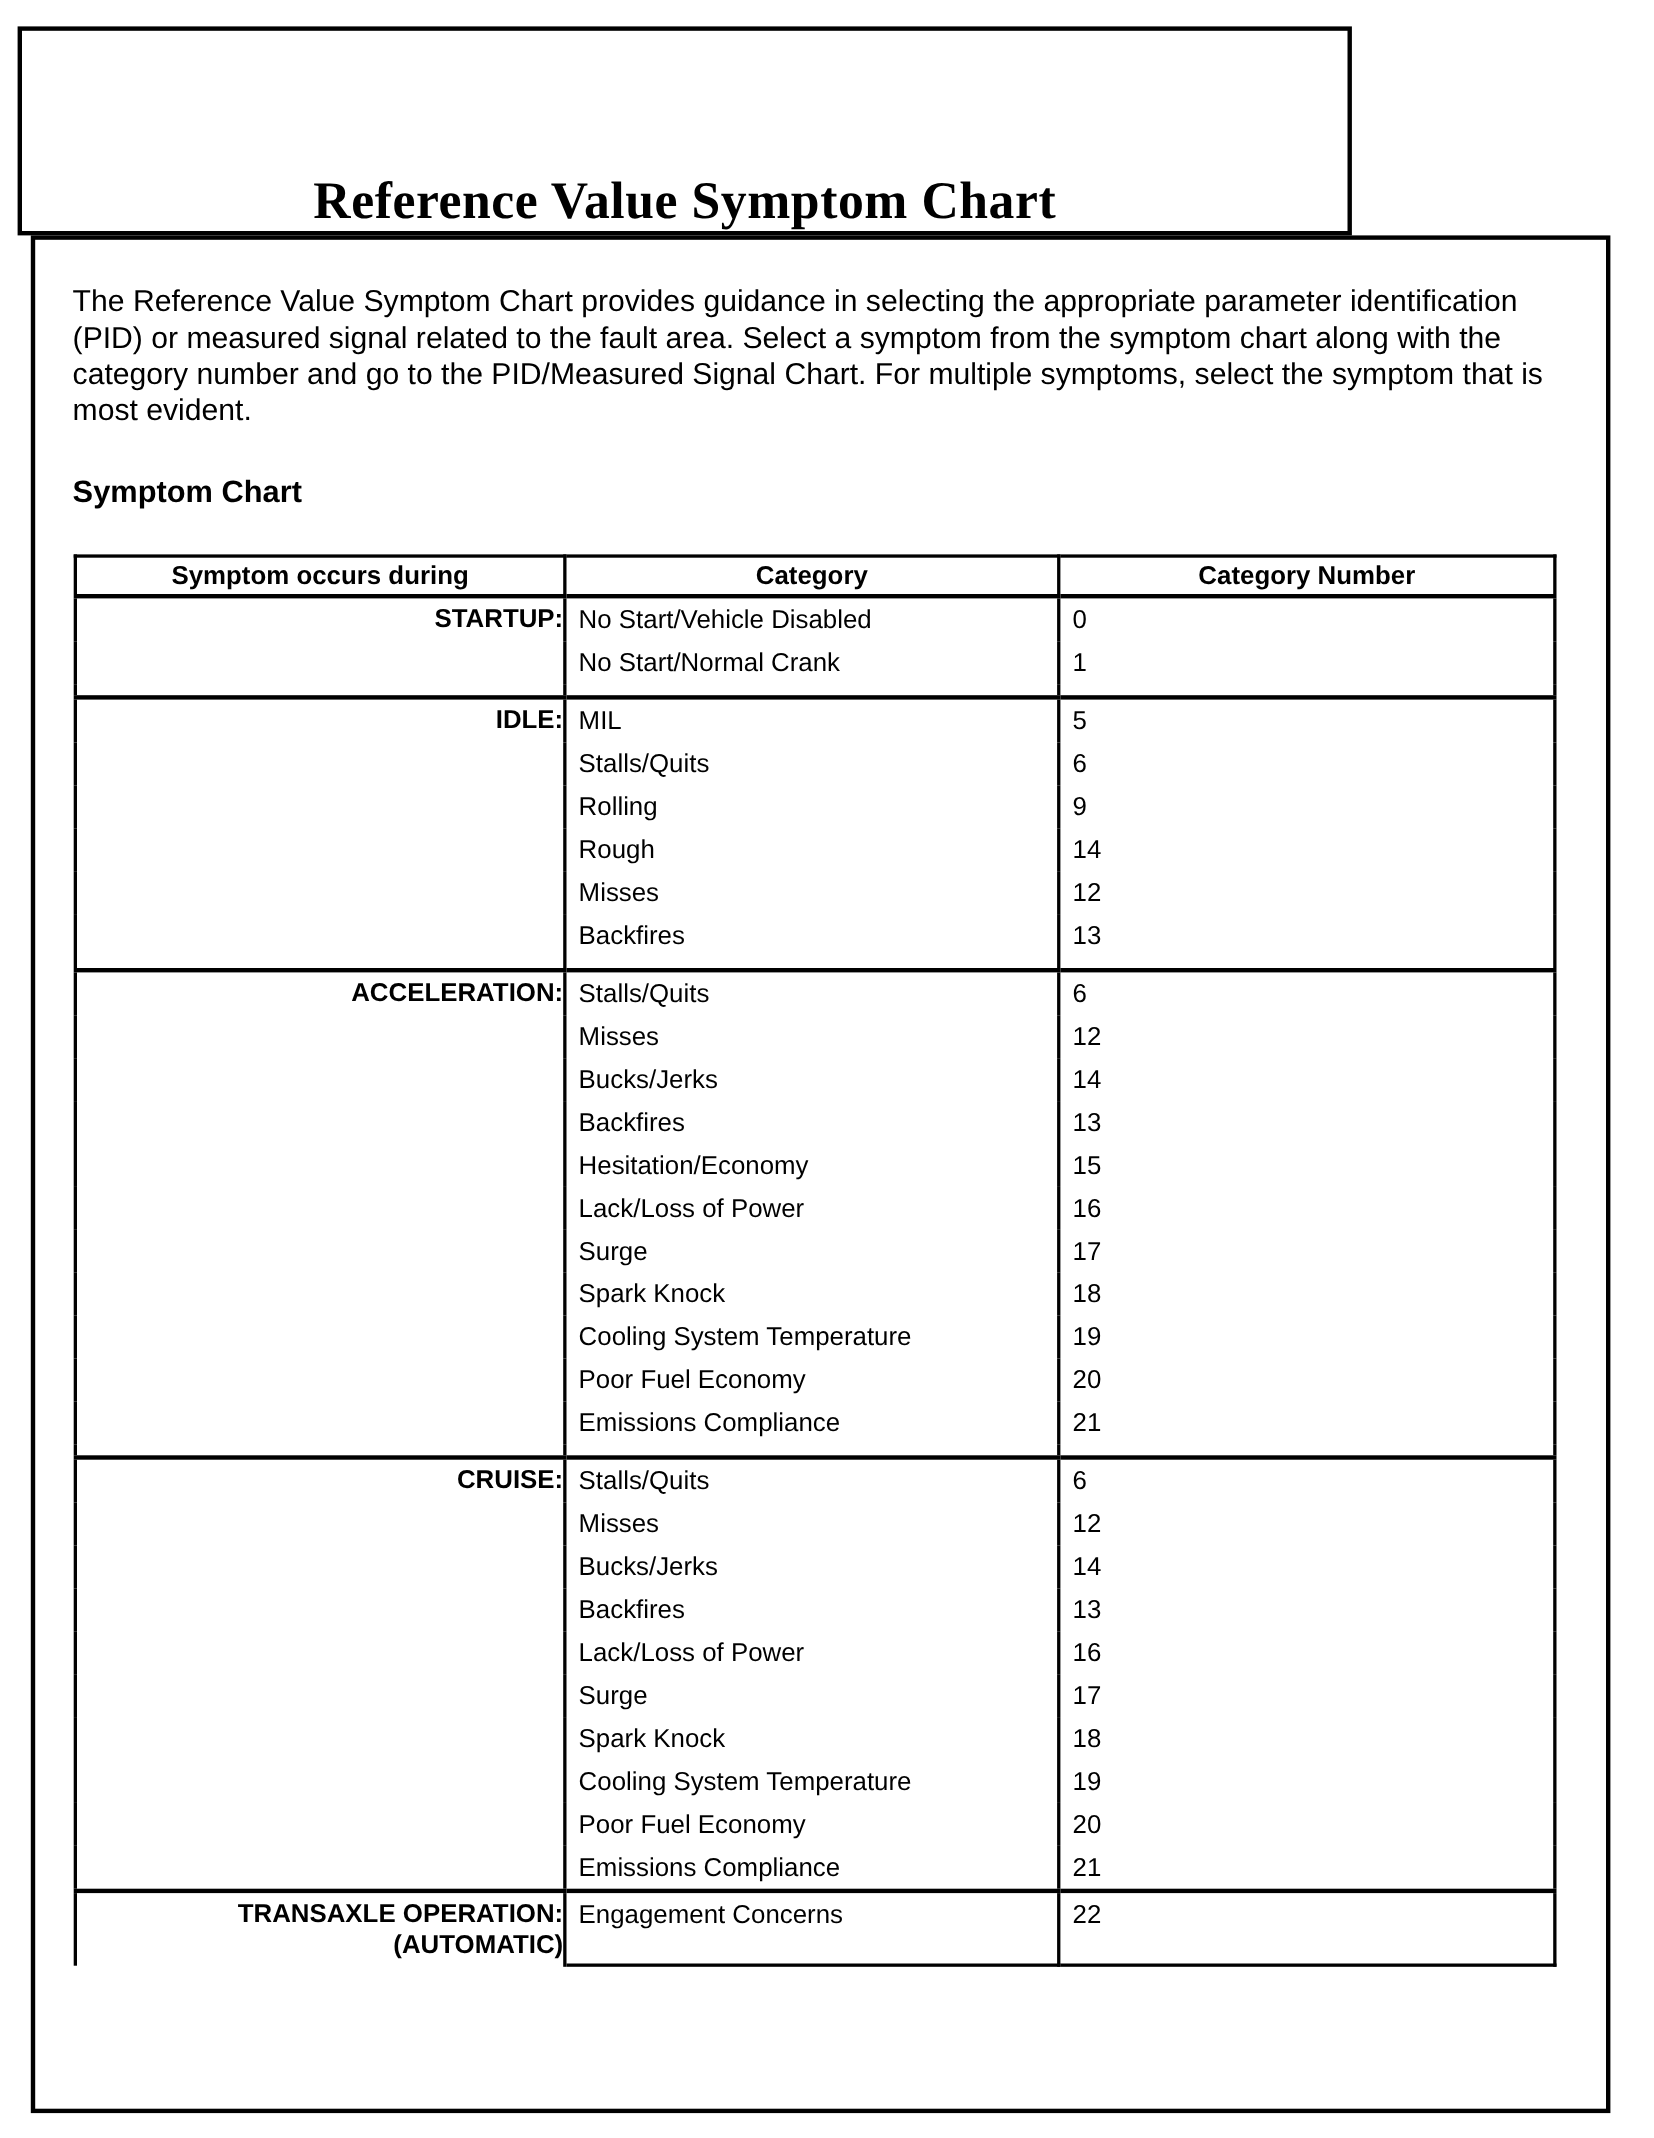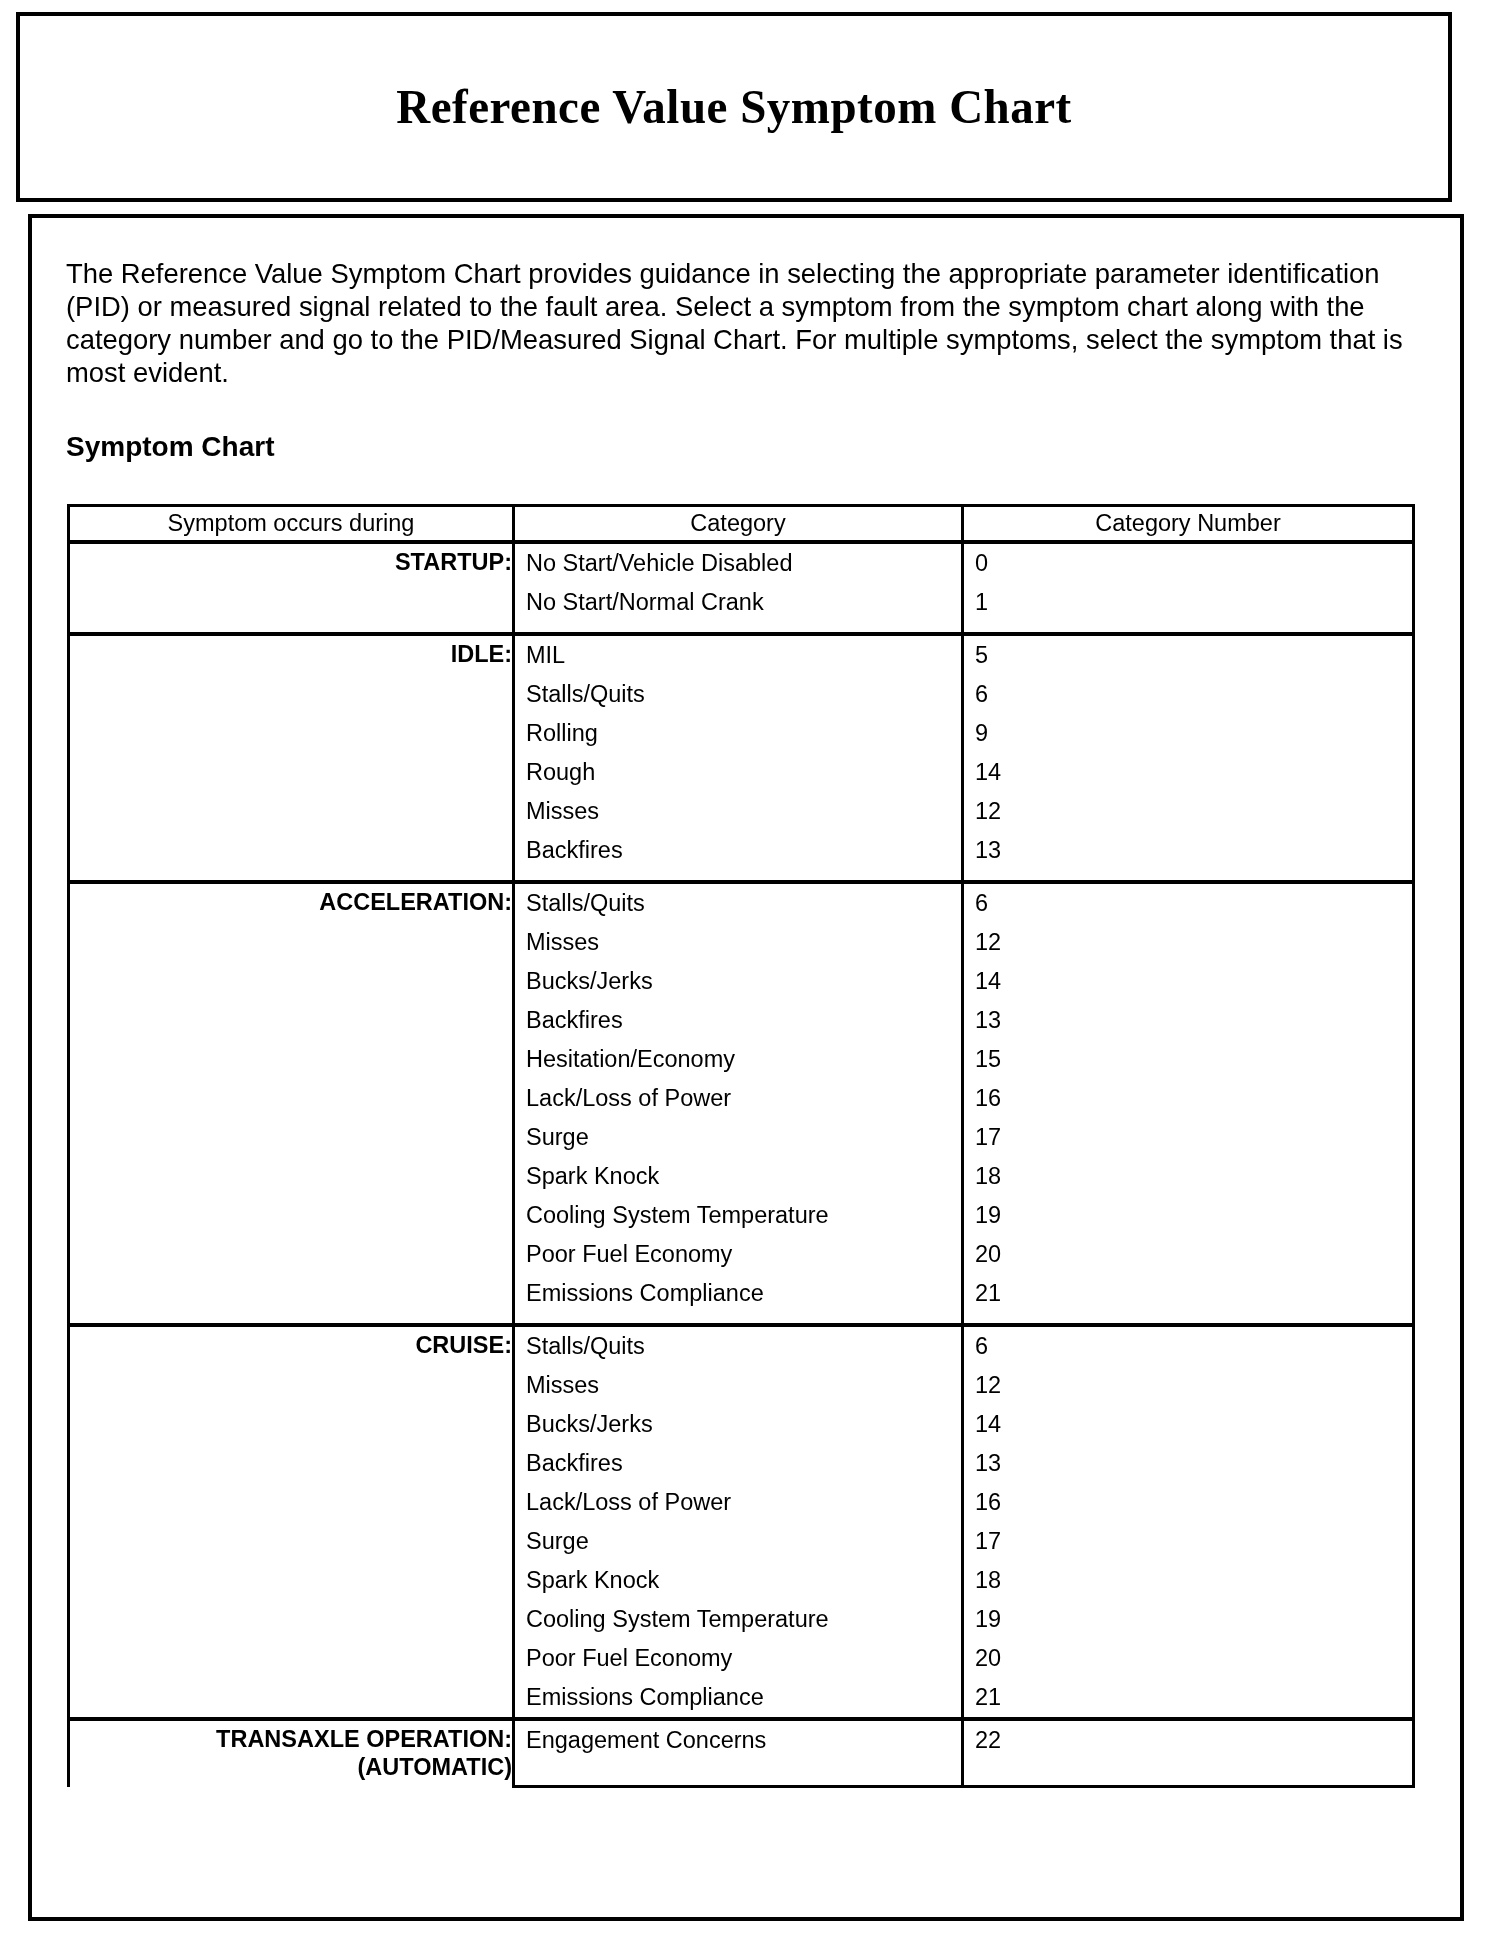--- a/index.html
+++ b/index.html
@@ -11,27 +11,27 @@
       width: 1504px;
       height: 1944px;
       position: relative;
       overflow: hidden;
       color: #000000;
       font-family: "Liberation Sans", sans-serif;
     }
     .title-box {
       position: absolute;
       left: 16px;
-      top: 12px;
-      width: 1436px;
+      top: 24px;
+      width: 1213px;
       height: 190px;
       box-sizing: border-box;
       border: 4px solid #000;
       display: flex;
-      align-items: center;
+      align-items: flex-end;
       justify-content: center;
     }
     .title {
       font-family: "Liberation Serif", serif;
       font-weight: bold;
       font-size: 47px;
       letter-spacing: 0.5px;
       margin: 0;
       transform: scaleY(1.02);
     }
@@ -73,21 +73,21 @@
       table-layout: fixed;
       font-size: 23.5px;
     }
     table.symptom-table col.c1 { width: 445px; }
     table.symptom-table col.c2 { width: 449px; }
     table.symptom-table col.c3 { width: 451px; }
     table.symptom-table th {
       border: 3px solid #000;
       height: 33px;
       padding: 0;
-      font-weight: normal;
+      font-weight: bold;
       text-align: center;
       vertical-align: middle;
       font-size: 23.5px;
     }
     table.symptom-table tbody.group td {
       border-left: 3px solid #000;
       border-right: 3px solid #000;
       padding: 0;
       height: 39px;
       vertical-align: middle;

